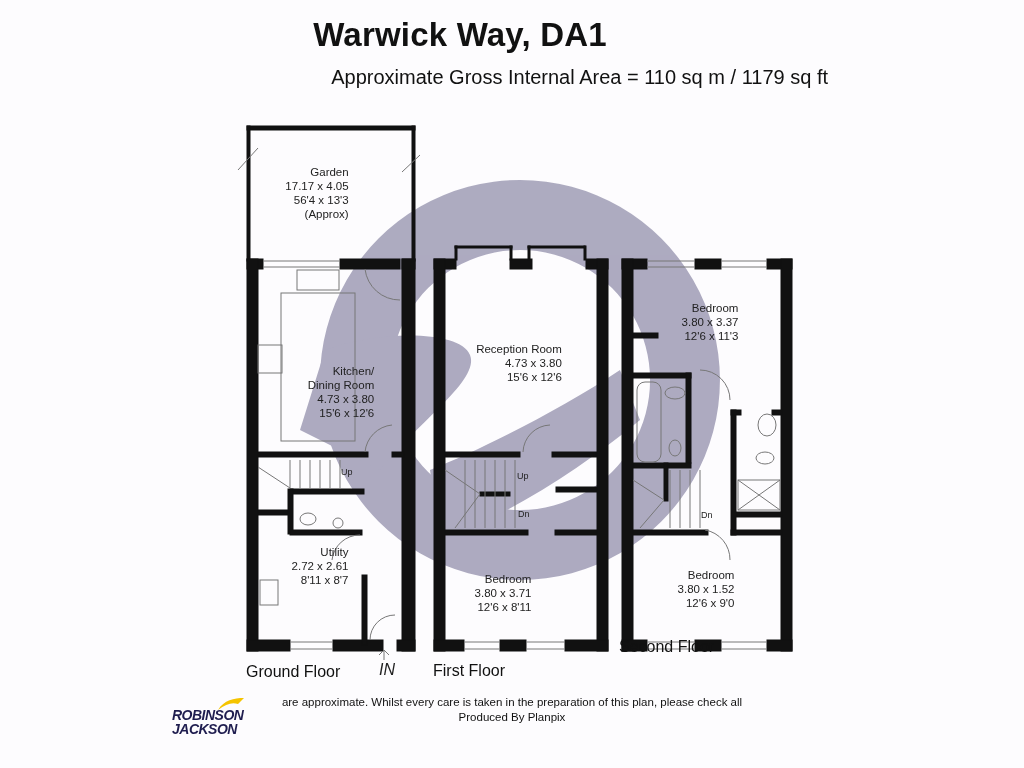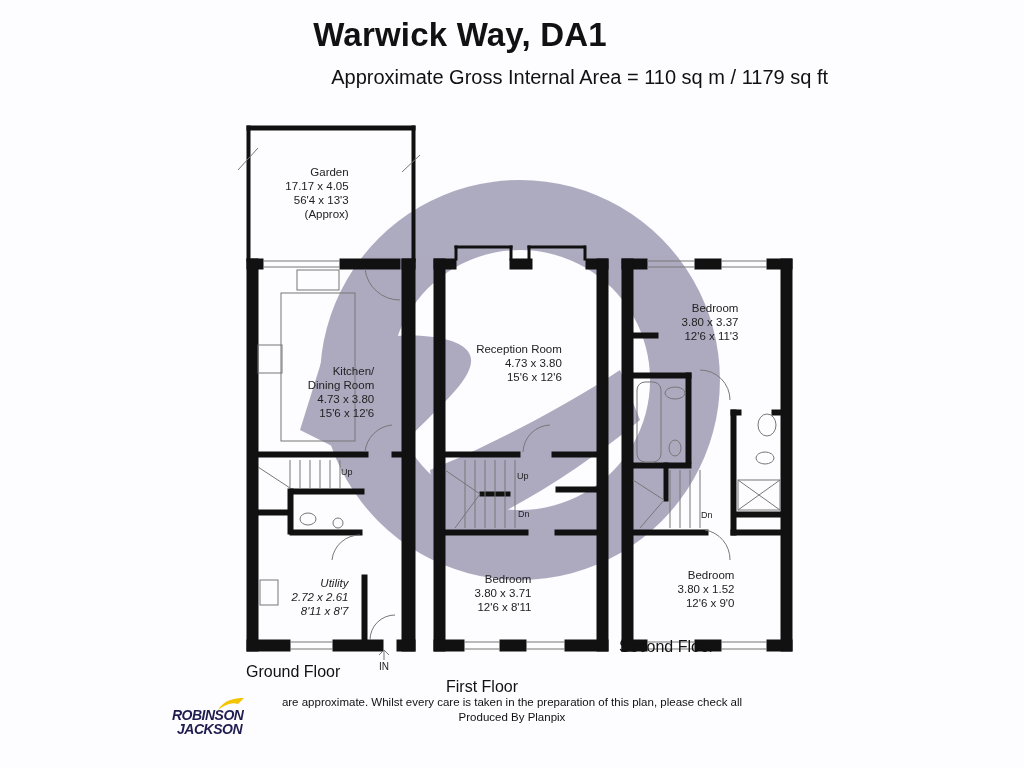--- a/index.html
+++ b/index.html
@@ -3,23 +3,23 @@
 <meta charset="utf-8">
 <style>
   html, body { margin:0; padding:0; }
   body { width:1024px; height:768px; background:#fdfcfe; position:relative; overflow:hidden; font-family:"Liberation Sans", sans-serif; color:#111; }
   .title { position:absolute; left:0; width:920px; top:16px; text-align:center; font-weight:bold; font-size:33px; letter-spacing:0.2px; }
   .subtitle { position:absolute; left:4px; width:824px; top:66px; text-align:right; font-size:20px; }
   svg.plan { position:absolute; left:0; top:0; }
   .room-label { position:absolute; text-align:right; font-size:11.5px; line-height:14px; color:#222; transform:translateX(-50%); white-space:nowrap; }
   .small-label { position:absolute; font-size:9px; color:#222; }
   .floor-label { position:absolute; font-weight:normal; font-size:16px; }
-  .in-label { position:absolute; font-size:10px; color:#222; }
+  .in-label { position:absolute; font-size:16px; color:#222;font-style:italic; }
   .disclaimer { position:absolute; left:262px; width:500px; top:695px; text-align:center; font-size:11.5px; line-height:14.5px; color:#111; }
-  .logo { position:absolute; left:172px; top:708px; width:70px; font-weight:bold; font-style:italic; font-size:14px; line-height:14px; color:#1f1d4f; letter-spacing:-0.5px; text-align:right; }
+  .logo { position:absolute; left:172px; top:708px; width:70px; font-weight:bold; font-style:italic; font-size:14px; line-height:14px; color:#1f1d4f; letter-spacing:-0.5px; text-align:left; }
 </style>
 </head>
 <body>
 
 <div class="title">Warwick Way, DA1</div>
 <div class="subtitle">Approximate Gross Internal Area = 110 sq m / 1179 sq ft</div>
 
 <svg class="plan" width="1024" height="768">
 
   <g fill="#a9a6bd" opacity="0.95">
@@ -180,42 +180,42 @@
   <div>17.17 x 4.05</div>
   <div>56'4 x 13'3</div>
   <div>(Approx)</div>
 </div>
 <div class="room-label" style="left:341px; top:330px;margin-top:34px;">
   <div>Kitchen/</div>
   <div>Dining Room</div>
   <div>4.73 x 3.80</div>
   <div>15'6 x 12'6</div>
 </div>
-<div class="room-label" style="left:320px; top:576px;font-style:italic;">
+<div class="room-label" style="left:320px; top:545px;">
   <div>Utility</div>
   <div>2.72 x 2.61</div>
   <div>8'11 x 8'7</div>
 </div>
 <div class="small-label" style="left:341px; top:467px;">Up</div>
 <div class="in-label" style="left:379px; top:661px;">IN</div>
 <div class="floor-label" style="left:246px; top:663px;">Ground Floor</div>
 
 <div class="room-label" style="left:519px; top:342px;">
   <div>Reception Room</div>
   <div>4.73 x 3.80</div>
   <div>15'6 x 12'6</div>
 </div>
 <div class="room-label" style="left:503px; top:572px;">
   <div>Bedroom</div>
   <div>3.80 x 3.71</div>
   <div>12'6 x 8'11</div>
 </div>
 <div class="small-label" style="left:517px; top:471px;">Up</div>
 <div class="small-label" style="left:518px; top:509px;">Dn</div>
-<div class="floor-label" style="left:446px; top:662px;margin-top:16px;">First Floor</div>
+<div class="floor-label" style="left:433px; top:662px;">First Floor</div>
 
 <div class="room-label" style="left:710px; top:301px;">
   <div>Bedroom</div>
   <div>3.80 x 3.37</div>
   <div>12'6 x 11'3</div>
 </div>
 <div class="room-label" style="left:706px; top:568px;">
   <div>Bedroom</div>
   <div>3.80 x 1.52</div>
   <div>12'6 x 9'0</div>

